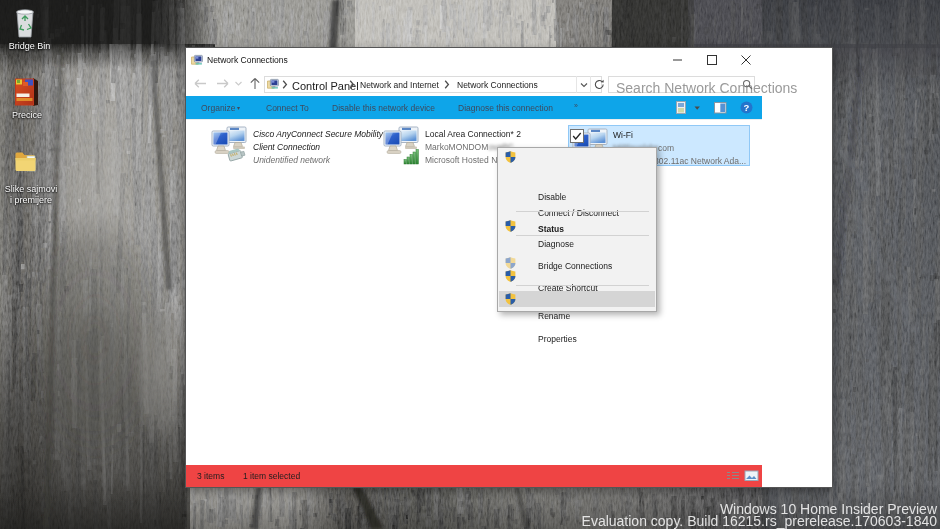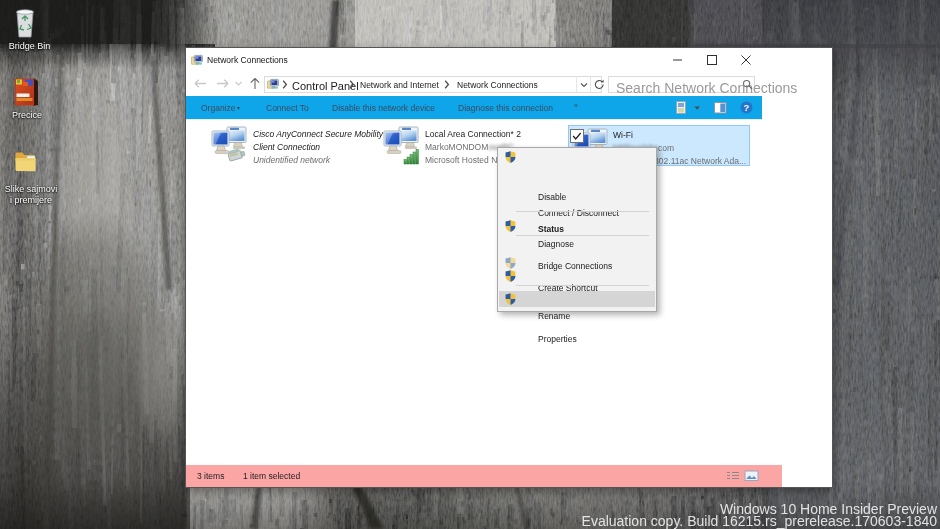--- a/index.html
+++ b/index.html
@@ -4,21 +4,21 @@
 <style>
 html,body{margin:0;padding:0;}
 body{width:940px;height:529px;position:relative;overflow:hidden;font-family:"Liberation Sans",sans-serif;background:#6f6e6a;}
 .abs{position:absolute;}
 #win{position:absolute;left:185px;top:47px;width:648px;height:441px;background:#fff;border:1px solid #555;box-sizing:border-box;box-shadow:2px 4px 10px rgba(0,0,0,0.4);z-index:10;}
 #titlebar{position:absolute;left:0;top:0;width:576px;height:23px;background:#fff;}
 #title-text{position:absolute;left:21px;top:7px;font-size:8.5px;color:#111;}
 #addr-row{position:absolute;left:0;top:23px;width:576px;height:25px;background:#fff;}
 #toolbar{position:absolute;left:0;top:48px;width:576px;height:24px;background:#0ea5e9;border-bottom:1px solid #ebeced;box-sizing:border-box;color:#3e4a5e;font-size:8.5px;}
 #content{position:absolute;left:0;top:72px;width:576px;height:345px;background:#fff;}
-#statusbar{position:absolute;left:0;top:417px;width:576px;height:22px;background:#fca5a5;font-size:8.5px;color:#1e1e1e;padding-left:20px;}
+#statusbar{position:absolute;left:0;top:417px;width:576px;height:22px;background:#ef4444;font-size:8.5px;color:#1e1e1e;}
 .tile{position:absolute;width:182px;height:41px;overflow:hidden;}
 .tilelines{position:absolute;left:43px;top:3px;font-size:8.5px;line-height:13px;color:#1b1b1b;white-space:nowrap;}
 .gray{color:#6e6e6e;}
 #menu{position:absolute;left:497px;top:147px;width:160px;height:165px;background:#f2f2f2;border:1px solid #a8a8a8;box-sizing:border-box;box-shadow:3px 3px 6px rgba(0,0,0,0.3);font-size:8.5px;color:#1a1a1a;z-index:30;}
 .mi{position:absolute;left:1px;width:156px;height:15px;white-space:nowrap;}
 .mi .txt{position:absolute;left:39px;top:50%;transform:translateY(-50%);margin-top:40px;}
 .msep{position:absolute;left:18px;width:133px;height:1px;background:#d2d2d2;}
 .shield{position:absolute;left:5px;top:50%;transform:translateY(-50%);width:13px;height:13px;}
 .dlabel{position:absolute;color:#fff;font-size:9px;text-align:center;text-shadow:0 1px 2px rgba(0,0,0,0.95),0 0 2px rgba(0,0,0,0.85);line-height:11px;z-index:2;}
 #watermark{position:absolute;right:3px;bottom:2px;text-align:right;color:rgba(242,242,242,0.9);font-size:14px;line-height:12px;z-index:5;}

